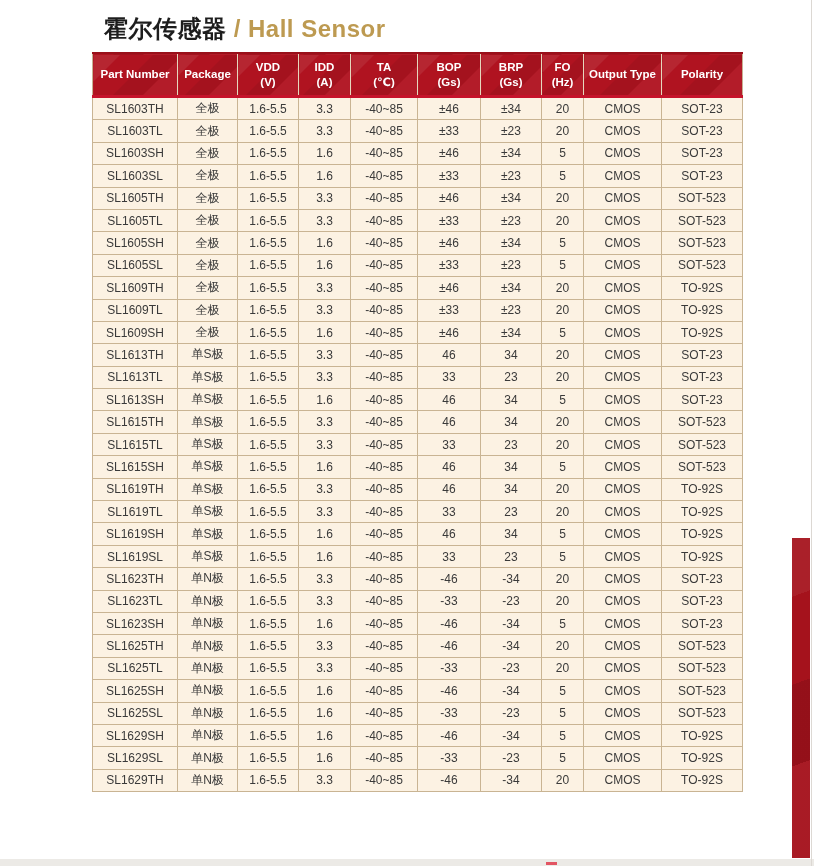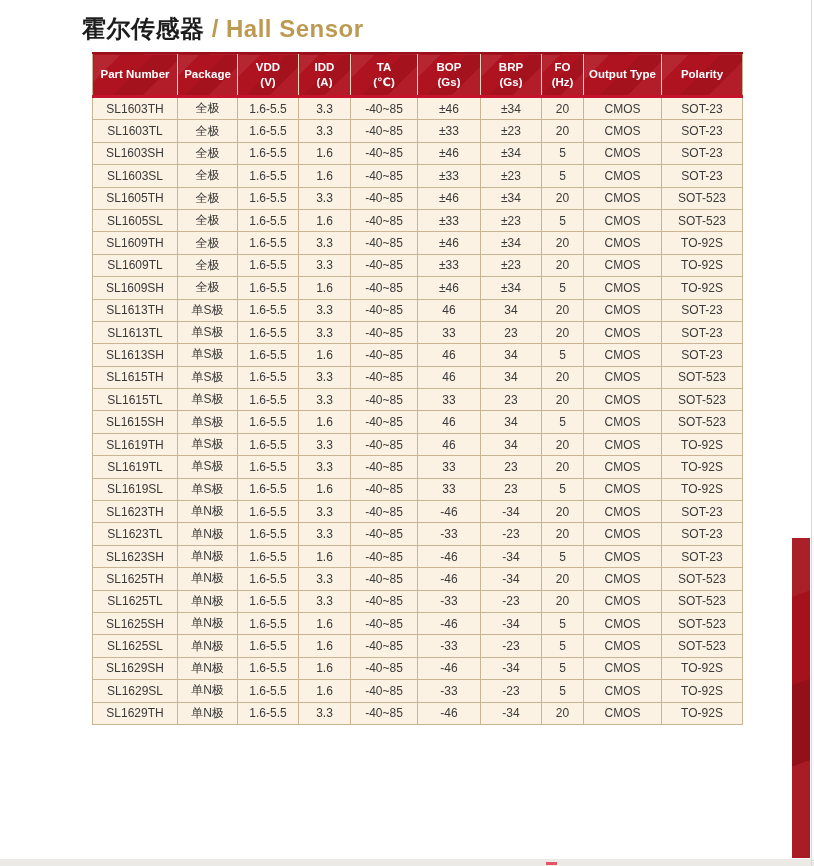--- a/index.html
+++ b/index.html
@@ -6,21 +6,21 @@
   body{
     width:814px;height:866px;position:relative;overflow:hidden;
     background:#ffffff;
     font-family:"Liberation Sans","DejaVu Sans",sans-serif;
   }
   .page-edge-line{
     position:absolute;top:0;right:2px;width:1px;height:866px;
     background:#dcd8d3;
   }
   .title{
-    position:absolute;left:82px;top:13px;
+    position:absolute;left:104px;top:13px;
     font-size:24px;font-weight:bold;letter-spacing:0.5px;white-space:nowrap;
   }
   .title .zh{color:#1d1d1d;}
   .title .sep,.title .en{color:#bd9a51;}
   table.hall{
     position:absolute;left:92px;top:52px;width:650px;
     border-collapse:collapse;table-layout:fixed;
   }
   thead th{
     background:
@@ -171,63 +171,87 @@
         <td>1.6-5.5</td>
         <td>3.3</td>
         <td>-40~85</td>
         <td>±46</td>
         <td>±34</td>
         <td>20</td>
         <td>CMOS</td>
         <td>SOT-523</td>
       </tr>
       <tr>
-        <td>SL1605SL</td>
-        <td>全极</td>
-        <td>1.6-5.5</td>
-        <td>1.6</td>
+        <td>SL1605TL</td>
+        <td>全极</td>
+        <td>1.6-5.5</td>
+        <td>3.3</td>
         <td>-40~85</td>
         <td>±33</td>
         <td>±23</td>
-        <td>5</td>
-        <td>CMOS</td>
-        <td>SOT-523</td>
-      </tr>
-      <tr>
-        <td>SL1609TH</td>
-        <td>全极</td>
-        <td>1.6-5.5</td>
-        <td>3.3</td>
+        <td>20</td>
+        <td>CMOS</td>
+        <td>SOT-523</td>
+      </tr>
+      <tr>
+        <td>SL1605SH</td>
+        <td>全极</td>
+        <td>1.6-5.5</td>
+        <td>1.6</td>
         <td>-40~85</td>
         <td>±46</td>
         <td>±34</td>
-        <td>20</td>
-        <td>CMOS</td>
-        <td>TO-92S</td>
-      </tr>
-      <tr>
-        <td>SL1609TL</td>
-        <td>全极</td>
-        <td>1.6-5.5</td>
-        <td>3.3</td>
+        <td>5</td>
+        <td>CMOS</td>
+        <td>SOT-523</td>
+      </tr>
+      <tr>
+        <td>SL1605SL</td>
+        <td>全极</td>
+        <td>1.6-5.5</td>
+        <td>1.6</td>
         <td>-40~85</td>
         <td>±33</td>
         <td>±23</td>
-        <td>20</td>
-        <td>CMOS</td>
-        <td>TO-92S</td>
-      </tr>
-      <tr>
-        <td>SL1609SH</td>
-        <td>全极</td>
-        <td>1.6-5.5</td>
-        <td>1.6</td>
+        <td>5</td>
+        <td>CMOS</td>
+        <td>SOT-523</td>
+      </tr>
+      <tr>
+        <td>SL1609TH</td>
+        <td>全极</td>
+        <td>1.6-5.5</td>
+        <td>3.3</td>
         <td>-40~85</td>
         <td>±46</td>
         <td>±34</td>
+        <td>20</td>
+        <td>CMOS</td>
+        <td>TO-92S</td>
+      </tr>
+      <tr>
+        <td>SL1609TL</td>
+        <td>全极</td>
+        <td>1.6-5.5</td>
+        <td>3.3</td>
+        <td>-40~85</td>
+        <td>±33</td>
+        <td>±23</td>
+        <td>20</td>
+        <td>CMOS</td>
+        <td>TO-92S</td>
+      </tr>
+      <tr>
+        <td>SL1609SH</td>
+        <td>全极</td>
+        <td>1.6-5.5</td>
+        <td>1.6</td>
+        <td>-40~85</td>
+        <td>±46</td>
+        <td>±34</td>
         <td>5</td>
         <td>CMOS</td>
         <td>TO-92S</td>
       </tr>
       <tr>
         <td>SL1613TH</td>
         <td>单S极</td>
         <td>1.6-5.5</td>
         <td>3.3</td>
         <td>-40~85</td>
@@ -311,20 +335,32 @@
       </tr>
       <tr>
         <td>SL1619TL</td>
         <td>单S极</td>
         <td>1.6-5.5</td>
         <td>3.3</td>
         <td>-40~85</td>
         <td>33</td>
         <td>23</td>
         <td>20</td>
+        <td>CMOS</td>
+        <td>TO-92S</td>
+      </tr>
+      <tr>
+        <td>SL1619SH</td>
+        <td>单S极</td>
+        <td>1.6-5.5</td>
+        <td>1.6</td>
+        <td>-40~85</td>
+        <td>46</td>
+        <td>34</td>
+        <td>5</td>
         <td>CMOS</td>
         <td>TO-92S</td>
       </tr>
       <tr>
         <td>SL1619SL</td>
         <td>单S极</td>
         <td>1.6-5.5</td>
         <td>1.6</td>
         <td>-40~85</td>
         <td>33</td>

